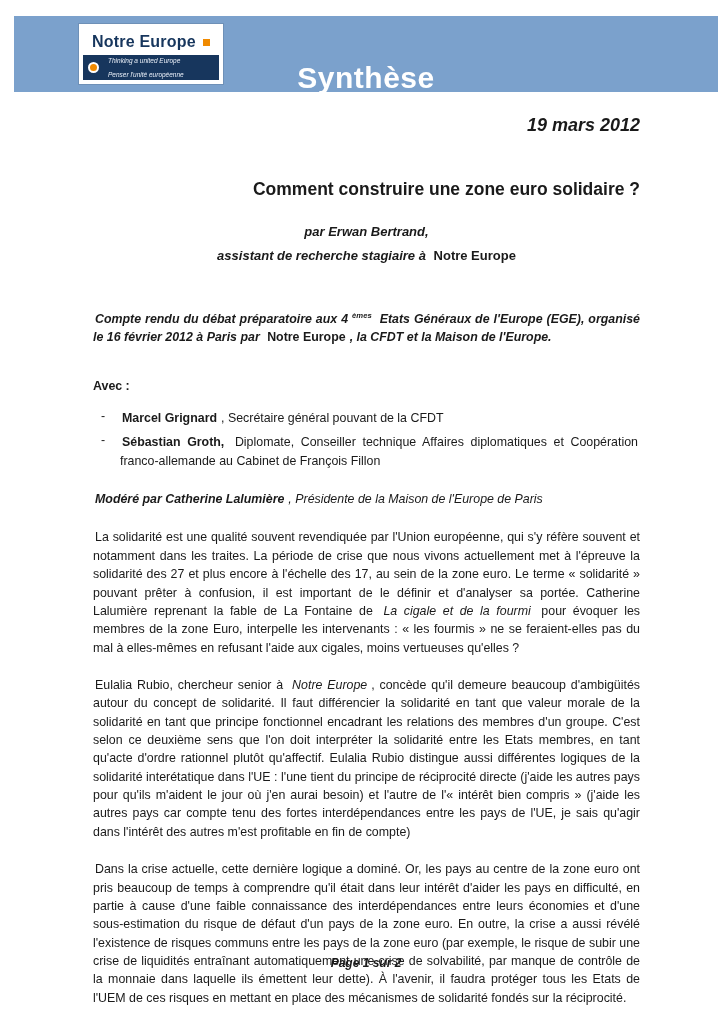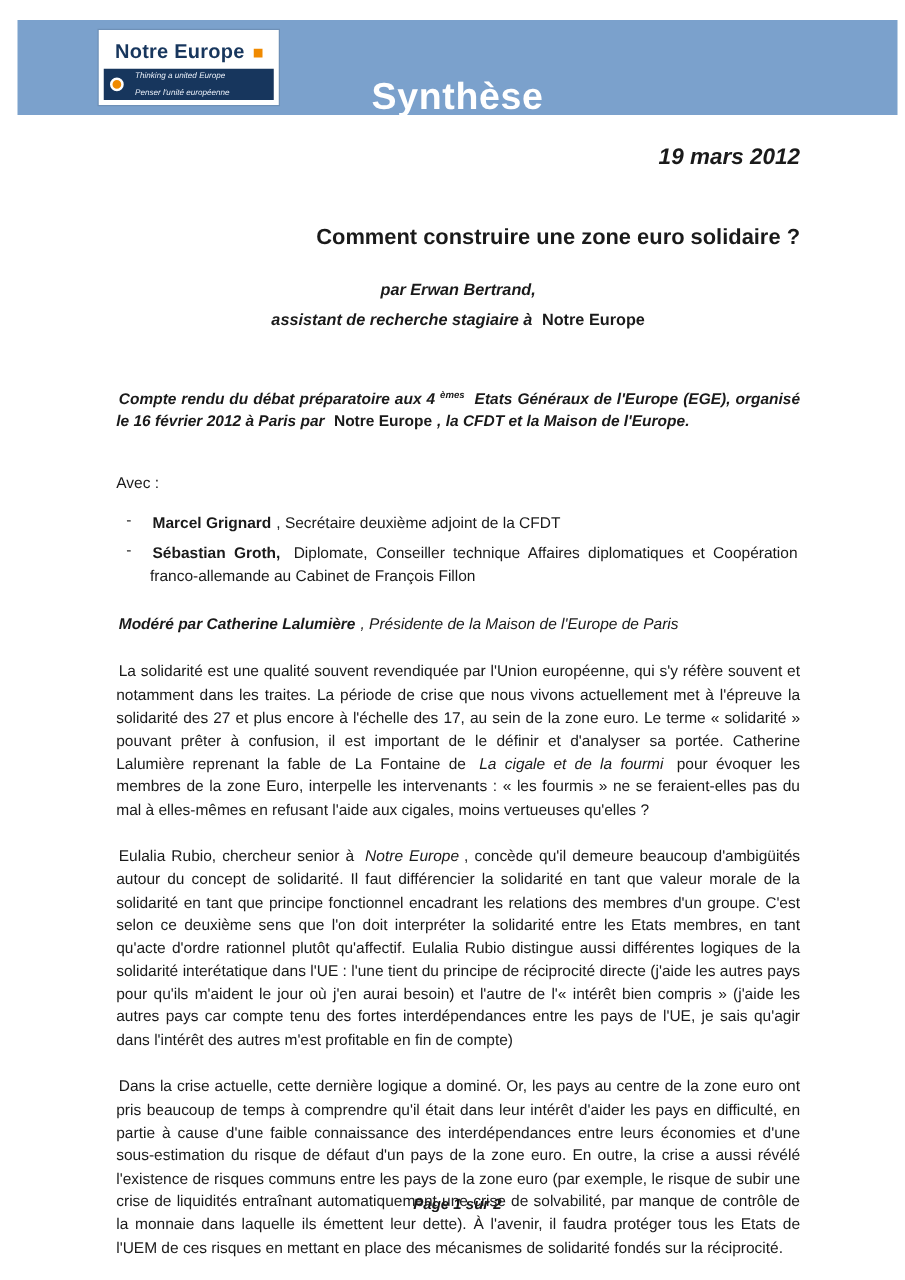--- a/index.html
+++ b/index.html
@@ -48,21 +48,21 @@
   .content { padding:104px 84px 0 85px; font-size:12.4px; line-height:1.48; }
 
   .date { text-align:right; font-weight:bold; font-style:italic; font-size:18px; }
 
   .title { margin-top:34px; text-align:right; font-size:17.5px; font-weight:bold; }
 
   .byline { margin-top:13px; text-align:center; font-size:13px; line-height:1.55; }
 
   .intro { margin-top:38px; text-align:justify; }
 
-  .avec { margin-top:26px; font-weight:normal; }
+  .avec { margin-top:26px; font-weight:bold; }
 
   .speakers { margin-top:6px; list-style:none; }
   .speakers li { position:relative; padding-left:27px; text-align:justify; margin-top:2px; }
   .speakers li::before { content:"-"; position:absolute; left:8px; top:0; }
 
   .moderator { margin-top:14px; }
 
   .para { margin-top:15px; text-align:justify; }
   .para.first { margin-top:16px; }
 
@@ -109,21 +109,21 @@
     <div class="byline">
       <div><span class="bi">par Erwan Bertrand,</span></div>
       <div><span class="bi">assistant de recherche stagiaire à </span><span class="b">Notre Europe</span></div>
     </div>
 
     <p class="intro"><span class="bi">Compte rendu du débat préparatoire aux 4</span><span class="bi sup">èmes</span><span class="bi"> Etats Généraux de l'Europe (EGE), organisé le 16 février 2012 à Paris par </span><span class="b">Notre Europe</span><span class="bi">, la CFDT et la Maison de l'Europe.</span></p>
 
     <div class="avec">Avec :</div>
 
     <ul class="speakers">
-      <li><span class="b">Marcel Grignard</span><span>, Secrétaire deuxième adjoint de la CFDT</span></li>
+      <li><span class="b">Marcel Grignard</span><span>, Secrétaire général pouvant de la CFDT</span></li>
       <li><span class="b">Sébastian Groth,</span><span> Diplomate, Conseiller technique Affaires diplomatiques et Coopération franco-allemande au Cabinet de François Fillon</span></li>
     </ul>
 
     <p class="moderator"><span class="bi">Modéré par Catherine Lalumière</span><span class="i">, Présidente de la Maison de l'Europe de Paris</span></p>
 
     <p class="para first"><span>La solidarité est une qualité souvent revendiquée par l'Union européenne, qui s'y réfère souvent et notamment dans les traites. La période de crise que nous vivons actuellement met à l'épreuve la solidarité des 27 et plus encore à l'échelle des 17, au sein de la zone euro. Le terme « solidarité » pouvant prêter à confusion, il est important de le définir et d'analyser sa portée. Catherine Lalumière reprenant la fable de La Fontaine de </span><span class="i">La cigale et de la fourmi</span><span> pour évoquer les membres de la zone Euro, interpelle les intervenants : « les fourmis » ne se feraient-elles pas du mal à elles-mêmes en refusant l'aide aux cigales, moins vertueuses qu'elles ?</span></p>
     <p class="para"><span>Eulalia Rubio, chercheur senior à </span><span class="i">Notre Europe</span><span>, concède qu'il demeure beaucoup d'ambigüités autour du concept de solidarité. Il faut différencier la solidarité en tant que valeur morale de la solidarité en tant que principe fonctionnel encadrant les relations des membres d'un groupe. C'est selon ce deuxième sens que l'on doit interpréter la solidarité entre les Etats membres, en tant qu'acte d'ordre rationnel plutôt qu'affectif. Eulalia Rubio distingue aussi différentes logiques de la solidarité interétatique dans l'UE : l'une tient du principe de réciprocité directe (j'aide les autres pays pour qu'ils m'aident le jour où j'en aurai besoin) et l'autre de l'« intérêt bien compris » (j'aide les autres pays car compte tenu des fortes interdépendances entre les pays de l'UE, je sais qu'agir dans l'intérêt des autres m'est profitable en fin de compte)</span></p>
     <p class="para"><span>Dans la crise actuelle, cette dernière logique a dominé. Or, les pays au centre de la zone euro ont pris beaucoup de temps à comprendre qu'il était dans leur intérêt d'aider les pays en difficulté, en partie à cause d'une faible connaissance des interdépendances entre leurs économies et d'une sous-estimation du risque de défaut d'un pays de la zone euro. En outre, la crise a aussi révélé l'existence de risques communs entre les pays de la zone euro (par exemple, le risque de subir une crise de liquidités entraînant automatiquement une crise de solvabilité, par manque de contrôle de la monnaie dans laquelle ils émettent leur dette). À l'avenir, il faudra protéger tous les Etats de l'UEM de ces risques en mettant en place des mécanismes de solidarité fondés sur la réciprocité.</span></p>
 
   </main>

